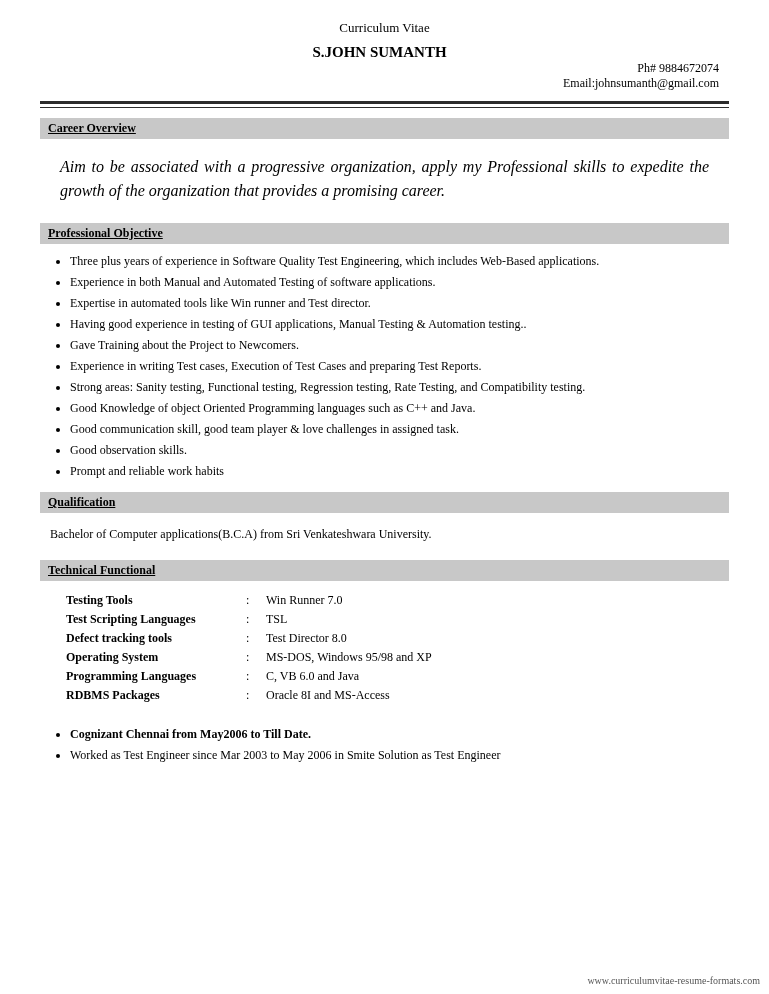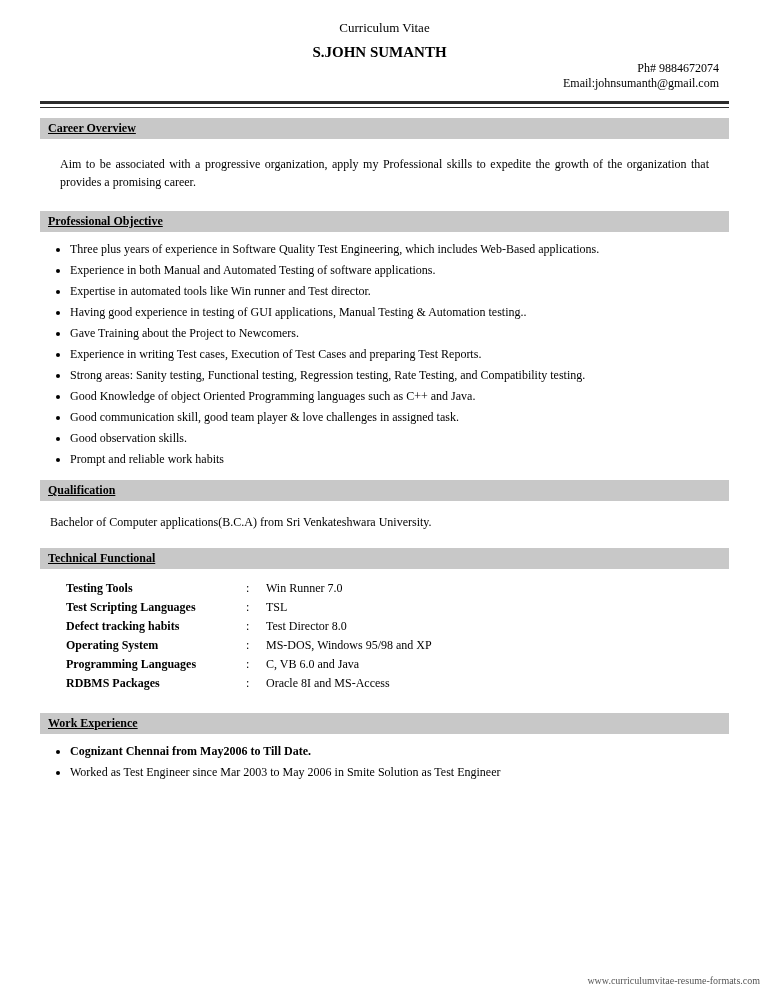--- a/index.html
+++ b/index.html
@@ -73,24 +73,25 @@
       display: block;
       text-decoration: underline;
     }
 
     .section {
       margin-bottom: 12px;
     }
 
     .career-overview-text {
       padding: 8px 20px;
-      font-size: 12px;
+      font-size: 16px;
       line-height: 1.5;
       text-align: justify;
       margin-bottom: 10px;
+      font-style: italic;
     }
 
     .bullet-list {
       list-style: disc;
       padding-left: 30px;
       font-size: 12px;
       line-height: 1.5;
       margin-bottom: 10px;
     }
 
@@ -189,21 +190,21 @@
         <td class="label-col">Testing Tools</td>
         <td class="colon-col">:</td>
         <td class="value-col">Win Runner 7.0</td>
       </tr>
       <tr>
         <td class="label-col">Test Scripting Languages</td>
         <td class="colon-col">:</td>
         <td class="value-col">TSL</td>
       </tr>
       <tr>
-        <td class="label-col">Defect tracking habits</td>
+        <td class="label-col">Defect tracking tools</td>
         <td class="colon-col">:</td>
         <td class="value-col">Test Director 8.0</td>
       </tr>
       <tr>
         <td class="label-col">Operating System</td>
         <td class="colon-col">:</td>
         <td class="value-col">MS-DOS, Windows 95/98 and XP</td>
       </tr>
       <tr>
         <td class="label-col">Programming Languages</td>
@@ -213,21 +214,20 @@
       <tr>
         <td class="label-col">RDBMS Packages</td>
         <td class="colon-col">:</td>
         <td class="value-col">Oracle 8I and MS-Access</td>
       </tr>
     </tbody>
       </table>
   </div>
 
   <div class="section" style="margin-top: 20px;">
-    <span class="section-header">Work Experience</span>
     <ul class="bullet-list">
       <li><strong>Cognizant Chennai from May2006 to Till Date.</strong></li>
       <li>Worked as Test Engineer since Mar 2003 to May 2006 in Smite Solution as Test Engineer</li>
     </ul>
   </div>
 
   <div class="footer-url">www.curriculumvitae-resume-formats.com</div>
 
 </div>
 

